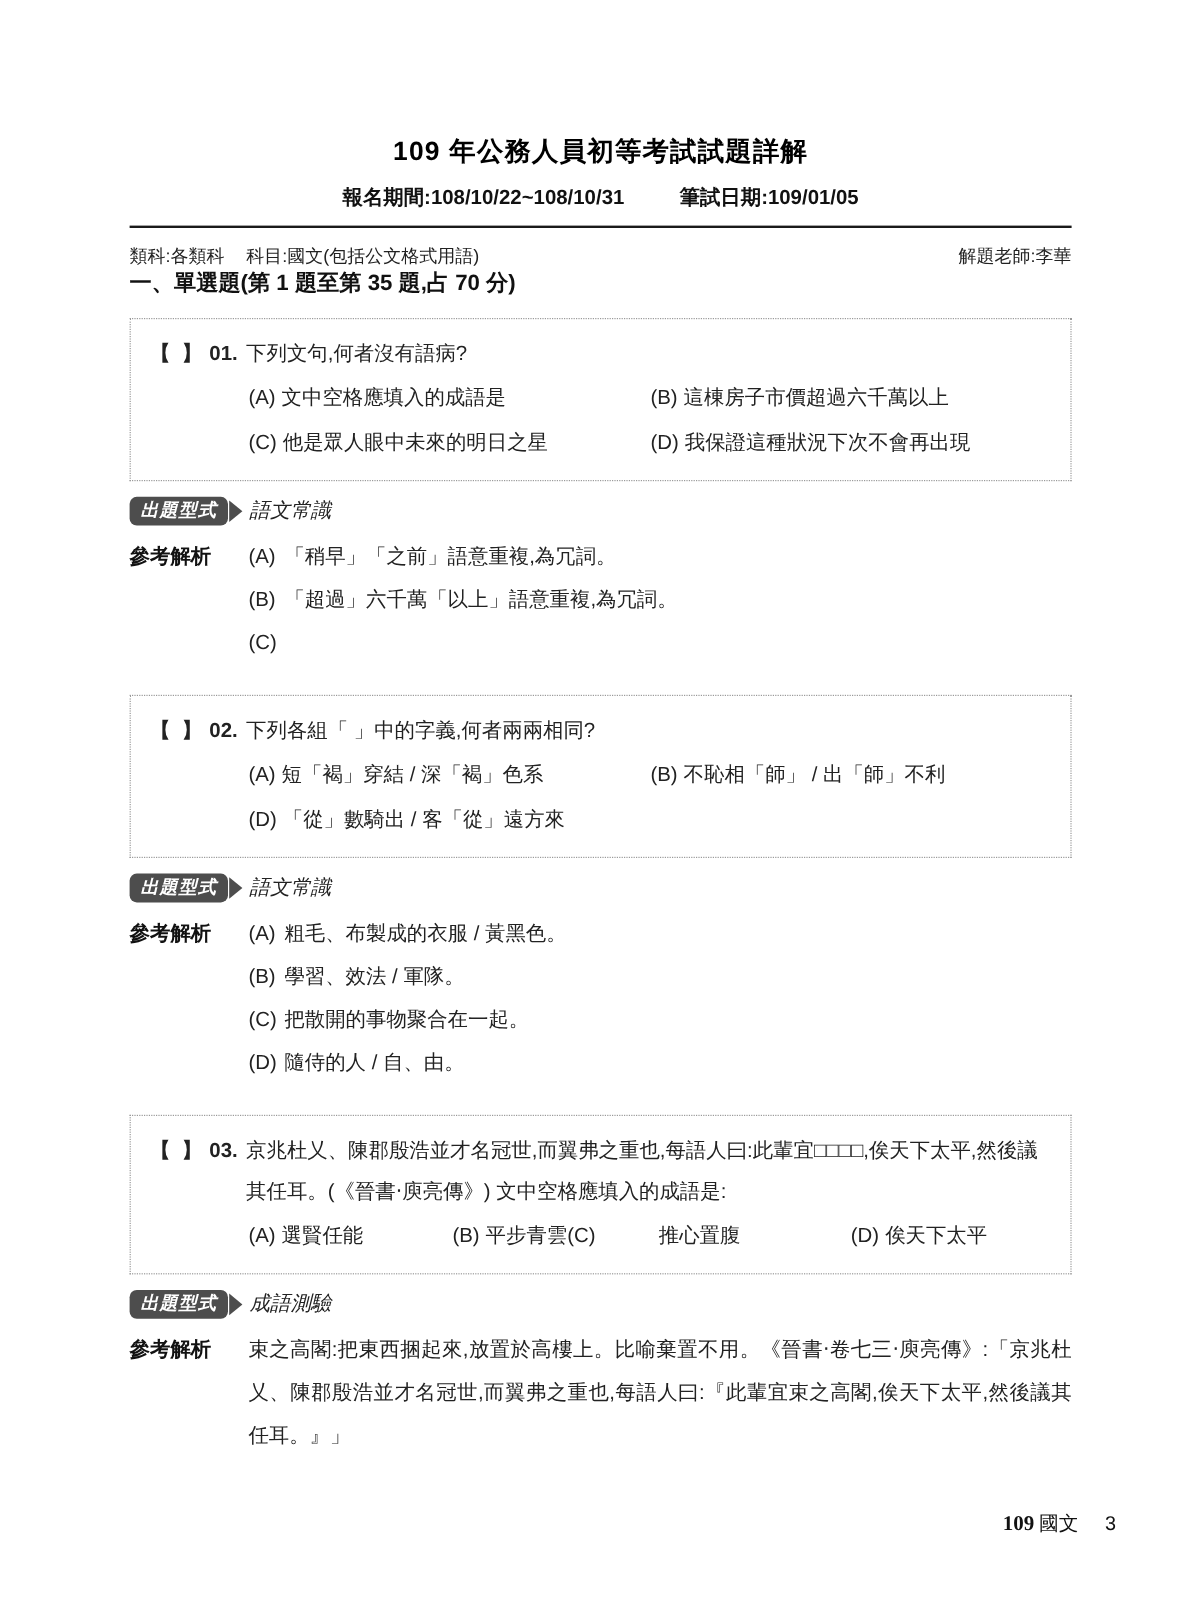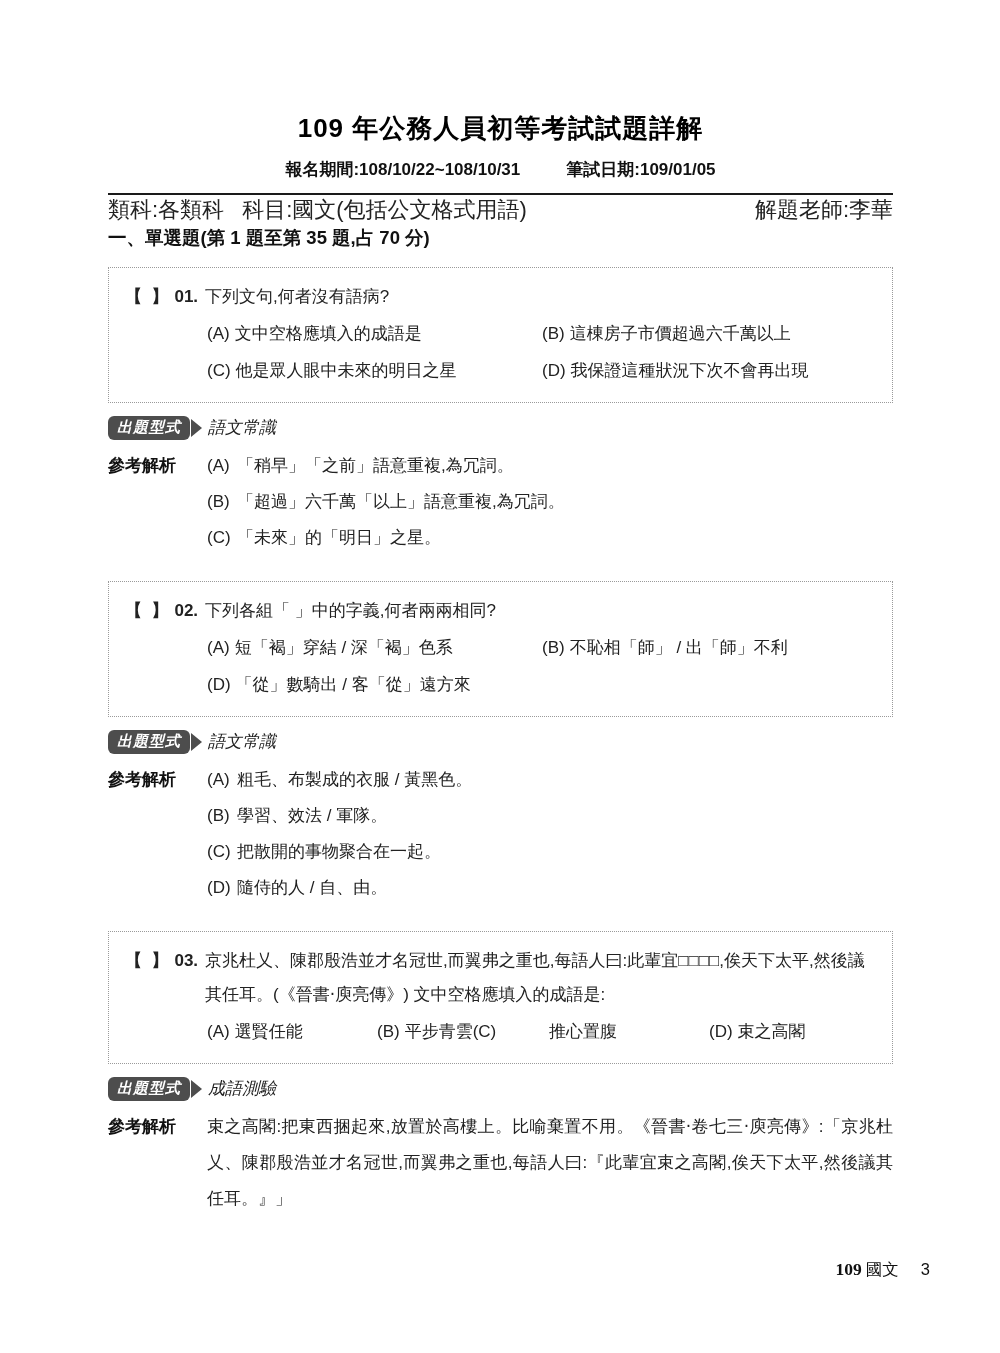--- a/index.html
+++ b/index.html
@@ -12,44 +12,45 @@
     position:relative;
     width:1000px; height:1353px;
     margin:0 auto;
     background:#ffffff;
     padding:112px 107px 0 108px;
     overflow:hidden;
   }
   
   .title {
     text-align:center;
-    font-size:26px;
+    font-size:22px;
     font-weight:bold;
     letter-spacing:1px;
     color:#000;
     line-height:1.25;
   }
   .subhead {
     margin-top:13px;
     text-align:center;
     font-size:17px;
     font-weight:bold;
     color:#111;
   }
   .subhead .gap { display:inline-block; width:46px; }
   .rule {
     margin-top:12px;
     border:none;
     border-top:2.5px solid #1a1a1a;
     width:100%;
   }
   .meta-row {
+    margin-top:14px;
     display:flex;
     justify-content:space-between;
-    font-size:22px;
+    font-size:15px;
     color:#222;
   }
   .meta-left .meta-sep { display:inline-block; width:18px; }
   
   .section-heading {
     font-size:18.5px;
     font-weight:bold;
     color:#111;
   }
   
@@ -183,21 +184,20 @@
       <div class="analysis-line">
           <span class="opt-label">(A)</span>
           <span>「稍早」「之前」語意重複,為冗詞。</span>
         </div>
       <div class="analysis-line">
           <span class="opt-label">(B)</span>
           <span>「超過」六千萬「以上」語意重複,為冗詞。</span>
         </div>
       <div class="analysis-line">
           <span class="opt-label">(C)</span>
-          <span>「未來」的「明日」之星。</span>
         </div>
     </div>
   </div>
 
   <div class="qbox spacer-q">
     <div class="qline">
       <span class="bracket">【  】</span>
       <span class="qnum">02.</span>
       <span class="stem">下列各組「 」中的字義,何者兩兩相同?</span>
     </div>
@@ -239,21 +239,21 @@
   <div class="qbox spacer-q">
     <div class="qline">
       <span class="bracket">【  】</span>
       <span class="qnum">03.</span>
       <span class="stem">京兆杜乂、陳郡殷浩並才名冠世,而翼弗之重也,每語人曰:此輩宜□□□□,俟天下太平,然後議其任耳。(《晉書‧庾亮傳》) 文中空格應填入的成語是:</span>
     </div>
     <div class="opts4">
       <div class="opt"><span class="opt-label">(A)</span><span>選賢任能</span></div>
       <div class="opt"><span class="opt-label">(B)</span><span>平步青雲(C)</span></div>
       <div class="opt"><span class="opt-label"></span><span>推心置腹</span></div>
-      <div class="opt"><span class="opt-label">(D)</span><span>束之高閣</span></div>
+      <div class="opt"><span class="opt-label">(D)</span><span>俟天下太平</span></div>
     </div>
   </div>
 
   <div class="type-row">
     <span class="badge">出題型式</span>
     <span class="badge-arrow"></span>
     <span class="type-text">成語測驗</span>
   </div>
 
   <div class="analysis-row">

